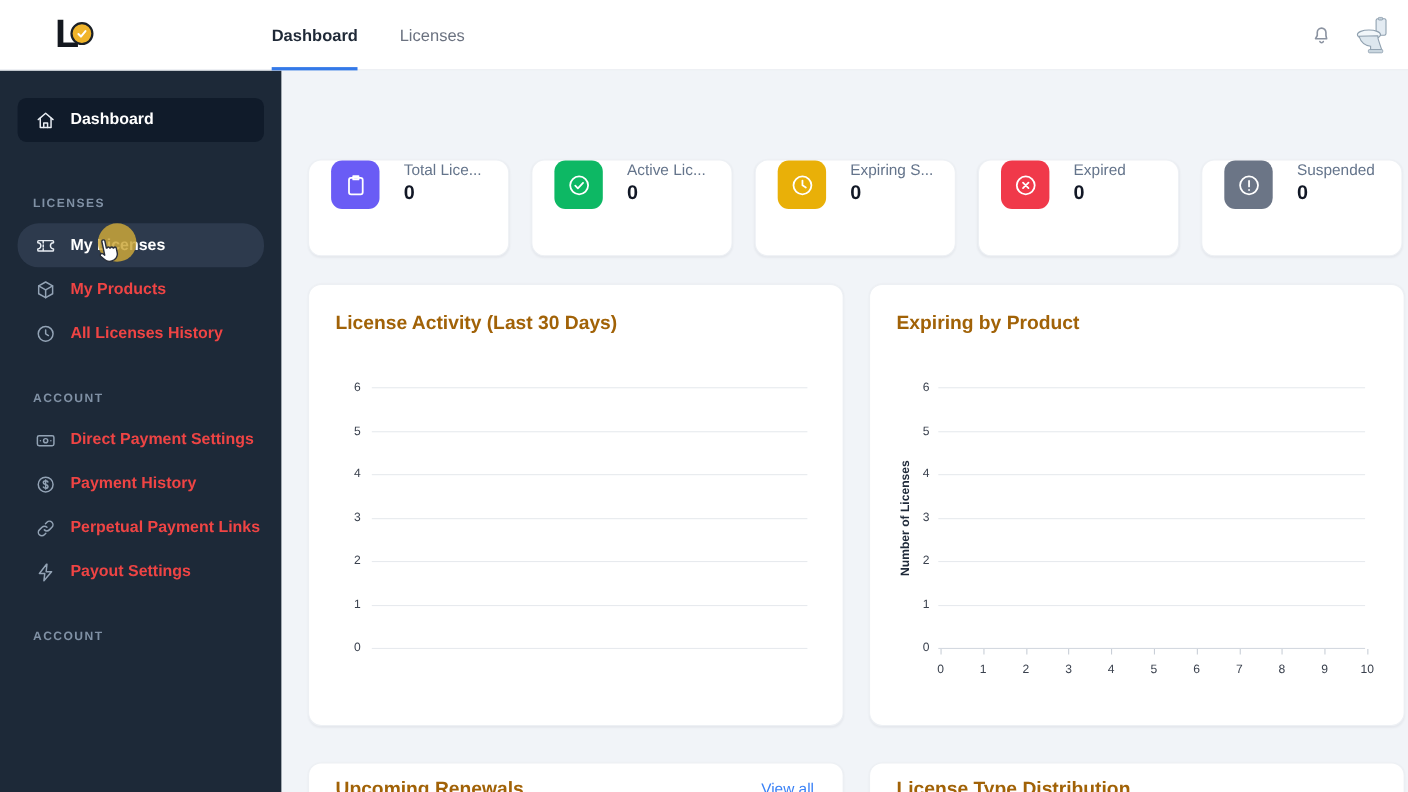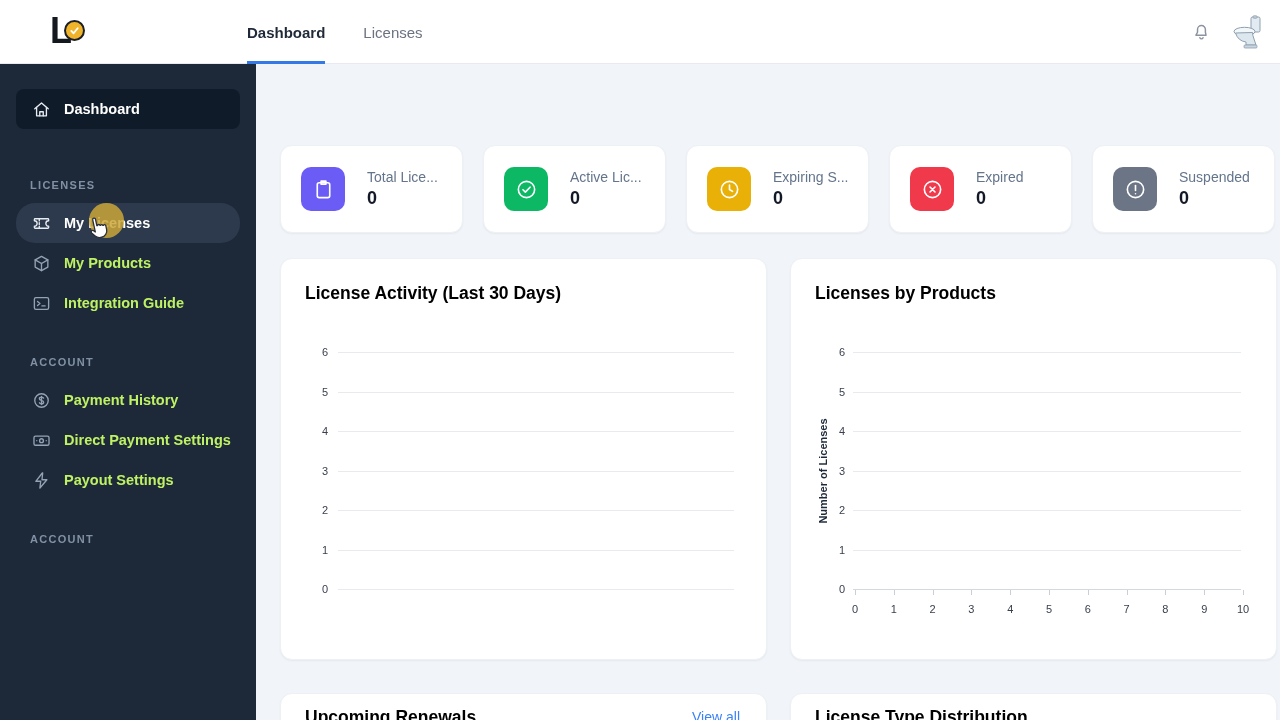--- a/index.html
+++ b/index.html
@@ -18,45 +18,45 @@
   .tab { display:flex; align-items:center; font-size:15px; color:#6b7280; cursor:pointer;
          border-bottom:3px solid transparent; padding-top:3px; }
   .tab.active { color:#1f2937; font-weight:600; border-bottom-color:#3479e8; }
   .topbar-right { position:absolute; right:16px; top:0; height:64px; display:flex; align-items:center; gap:20px; }
   .bell { color:#8b93a1; display:inline-flex; cursor:pointer; }
   .avatar { display:inline-flex; cursor:pointer; }
 
   
   .sidebar { position:absolute; left:0; top:64px; width:256px; height:656px; background:#1d2938; overflow:hidden; }
   .side-item { height:40px; margin:0 16px; border-radius:8px; display:flex; align-items:center; gap:13px;
-               padding-left:16px; color:#bef264; font-size:14.5px; font-weight:600; cursor:pointer; }
+               padding-left:16px; color:#ef4444; font-size:14.5px; font-weight:600; cursor:pointer; }
   .side-item .sicon { display:inline-flex; color:#93a3b5; }
   .side-item.dash { margin-top:25px; background:#101b2a; color:#fff; }
   .side-item.dash .sicon { color:#e8edf3; }
   .side-item.active { background:#2d3a4d; color:#fff;border-radius:19px; }
   .side-item.active .sicon { color:#e8edf3; }
   .side-section { margin:33px 16px 12px 30px; font-size:11px; font-weight:700; letter-spacing:1.3px;
                   color:#8091a5; }
   .side-section.first { margin-top:50px; }
 
   
   .main { position:absolute; left:256px; top:64px; width:1024px; height:656px; background:#f1f4f8; overflow:hidden; }
   .page-title { position:absolute; left:24px; top:27px; font-size:26px; font-weight:700; color:#15192c; }
 
   .stats { position:absolute; left:24px; top:81px; display:flex; gap:20px; }
   .stat-card { width:183px; height:88px; background:#fff; border:1px solid #edf0f4; border-radius:12px;
-               box-shadow:0 1px 2px rgba(16,24,40,.05); display:flex; align-items:center; padding:0 16px 0 20px; gap:22px; }
+               box-shadow:0 1px 2px rgba(16,24,40,.05); display:flex; align-items:flex-start; padding:0 16px 0 20px; gap:22px; }
   .stat-icon { width:44px; height:44px; border-radius:10px; display:flex; align-items:center; justify-content:center;
                color:#fff; flex:0 0 44px; }
   .stat-label { font-size:14px; color:#64748b; white-space:nowrap; }
   .stat-value { font-size:18px; font-weight:700; color:#121826; margin-top:3px; }
 
   .card { position:absolute; background:#fff; border:1px solid #edf0f4; border-radius:12px;
           box-shadow:0 1px 2px rgba(16,24,40,.05); }
-  .card h2 { position:absolute; left:24px; top:24px; font-size:17.5px; font-weight:700; color:#000000; }
+  .card h2 { position:absolute; left:24px; top:24px; font-size:17.5px; font-weight:700; color:#a16207; }
   #card-activity { left:24px; top:194px; width:487px; height:402px; }
   #card-product  { left:534px; top:194px; width:487px; height:402px; }
   #card-renewals { left:24px; top:629px; width:487px; height:140px; }
   #card-distrib  { left:534px; top:629px; width:487px; height:140px; }
   #card-renewals h2, #card-distrib h2 { top:13px; }
   .view-all { position:absolute; right:26px; top:15px; font-size:14px; color:#3b82f6; cursor:pointer; text-decoration:none; }
 
   .plot { position:absolute; inset:0; }
   .ytick-label { position:absolute; width:27px; text-align:right; font-size:11px; color:#3a414e; line-height:11px; }
   .gridline { position:absolute; height:1px; background:#e7eaee; }
@@ -134,46 +134,54 @@
           <path d="M12 3l8 4.5v9L12 21l-8-4.5v-9L12 3z"></path>
           <path d="M4 7.5l8 4.5 8-4.5"></path>
           <path d="M12 12v9"></path>
         </svg>
       </span>
       <span>My Products</span>
     </div>
     <div class="side-item">
       <span class="sicon">
         <svg width="19" height="19" viewBox="0 0 24 24" fill="none" stroke="currentColor" stroke-width="1.7" stroke-linecap="round" stroke-linejoin="round">
-          <rect x="3" y="4.5" width="18" height="15" rx="2"></rect>
-          <path d="M7 9.5l3 2.5-3 2.5"></path>
-          <path d="M12.5 15H16.5"></path>
-        </svg>
-      </span>
-      <span>Integration Guide</span>
+          <circle cx="12" cy="12" r="8.5"></circle>
+          <path d="M12 7.5V12l3.2 2"></path>
+        </svg>
+      </span>
+      <span>All Licenses History</span>
     </div>
     <div class="side-section">ACCOUNT</div>
-    <div class="side-item">
-      <span class="sicon">
-        <svg width="19" height="19" viewBox="0 0 24 24" fill="none" stroke="currentColor" stroke-width="1.7" stroke-linecap="round" stroke-linejoin="round">
-          <circle cx="12" cy="12" r="8.5"></circle>
-          <path d="M12 6.8v10.4M14.6 9c-.6-.8-1.6-1.3-2.6-1.3-1.5 0-2.7.9-2.7 2.1 0 2.8 5.4 1.5 5.4 4.3 0 1.2-1.2 2.1-2.7 2.1-1 0-2-.5-2.6-1.3"></path>
-        </svg>
-      </span>
-      <span>Payment History</span>
-    </div>
     <div class="side-item">
       <span class="sicon">
         <svg width="19" height="19" viewBox="0 0 24 24" fill="none" stroke="currentColor" stroke-width="1.7" stroke-linecap="round" stroke-linejoin="round">
           <rect x="2.5" y="6.5" width="19" height="11.5" rx="2"></rect>
           <circle cx="12" cy="12.2" r="2.4"></circle>
           <path d="M6 12.2h.01M18 12.2h.01"></path>
         </svg>
       </span>
       <span>Direct Payment Settings</span>
+    </div>
+    <div class="side-item">
+      <span class="sicon">
+        <svg width="19" height="19" viewBox="0 0 24 24" fill="none" stroke="currentColor" stroke-width="1.7" stroke-linecap="round" stroke-linejoin="round">
+          <circle cx="12" cy="12" r="8.5"></circle>
+          <path d="M12 6.8v10.4M14.6 9c-.6-.8-1.6-1.3-2.6-1.3-1.5 0-2.7.9-2.7 2.1 0 2.8 5.4 1.5 5.4 4.3 0 1.2-1.2 2.1-2.7 2.1-1 0-2-.5-2.6-1.3"></path>
+        </svg>
+      </span>
+      <span>Payment History</span>
+    </div>
+    <div class="side-item">
+      <span class="sicon">
+        <svg width="19" height="19" viewBox="0 0 24 24" fill="none" stroke="currentColor" stroke-width="1.7" stroke-linecap="round" stroke-linejoin="round">
+          <path d="M10.5 13.5a4 4 0 0 0 5.7 0l3-3a4 4 0 0 0-5.7-5.7l-1.7 1.7"></path>
+          <path d="M13.5 10.5a4 4 0 0 0-5.7 0l-3 3a4 4 0 0 0 5.7 5.7l1.7-1.7"></path>
+        </svg>
+      </span>
+      <span>Perpetual Payment Links</span>
     </div>
     <div class="side-item">
       <span class="sicon">
         <svg width="19" height="19" viewBox="0 0 24 24" fill="none" stroke="currentColor" stroke-width="1.7" stroke-linecap="round" stroke-linejoin="round">
           <path d="M13 2.5 4.8 13H11l-1 8.5L18.8 11H12.6l.9-8.5z"></path>
         </svg>
       </span>
       <span>Payout Settings</span>
     </div>
     <div class="side-section">ACCOUNT</div>
@@ -258,21 +266,21 @@
         <div class="ytick-label" style="left: 20px; top: 246px;">2</div>
         <div class="gridline" style="left: 57px; right: 32px; top: 251px;"></div>
         <div class="ytick-label" style="left: 20px; top: 285.5px;">1</div>
         <div class="gridline" style="left: 57px; right: 32px; top: 290.5px;"></div>
         <div class="ytick-label" style="left: 20px; top: 325px;">0</div>
         <div class="gridline" style="left: 57px; right: 32px; top: 330px;"></div>
       </div>
   </section>
 
   <section class="card" id="card-product">
-    <h2>Licenses by Products</h2>
+    <h2>Expiring by Product</h2>
     <div class="plot" id="plot-right">
       <div class="y-axis-label" style="left:32px; top:212px;">Number of Licenses</div>
     <div class="ytick-label" style="left: 27px; top: 88px;">6</div>
         <div class="gridline" style="left: 62px; right: 35px; top: 93px;"></div>
         <div class="ytick-label" style="left: 27px; top: 127.5px;">5</div>
         <div class="gridline" style="left: 62px; right: 35px; top: 132.5px;"></div>
         <div class="ytick-label" style="left: 27px; top: 167px;">4</div>
         <div class="gridline" style="left: 62px; right: 35px; top: 172px;"></div>
         <div class="ytick-label" style="left: 27px; top: 206.5px;">3</div>
         <div class="gridline" style="left: 62px; right: 35px; top: 211.5px;"></div>

